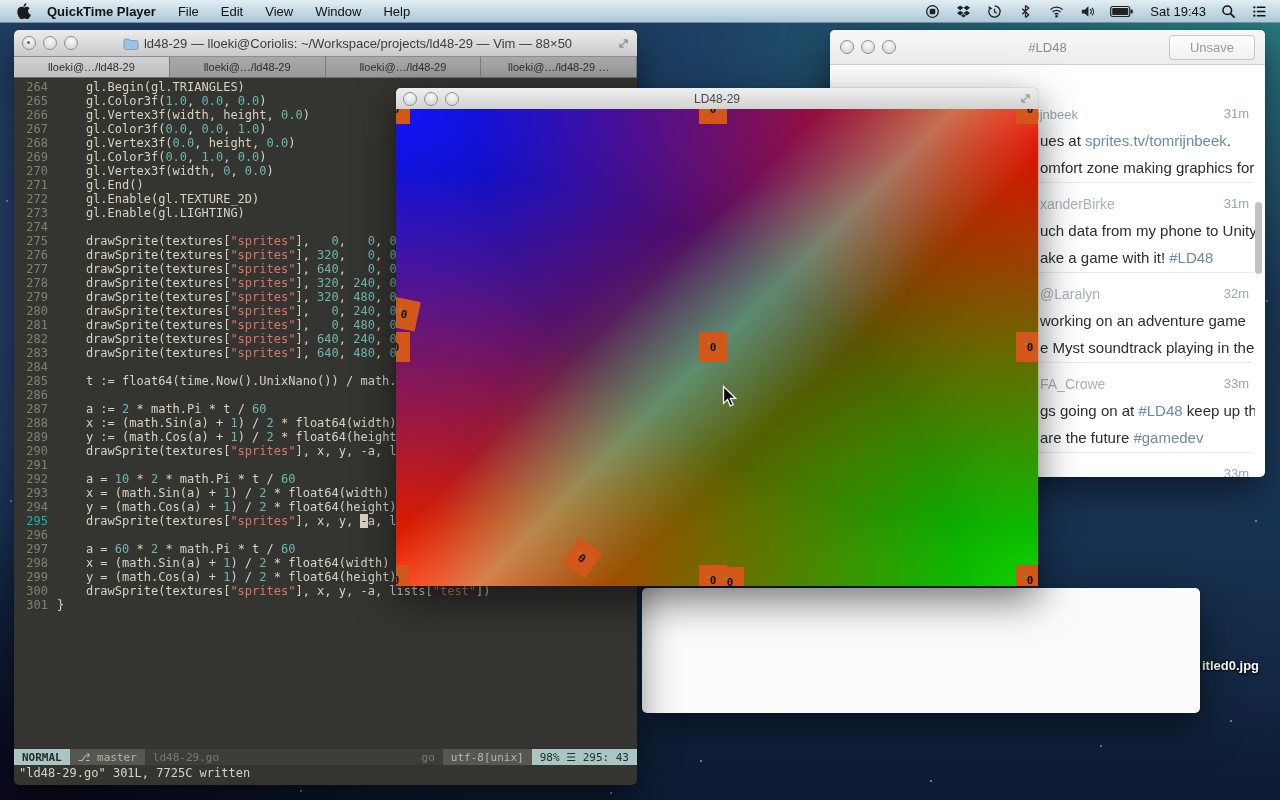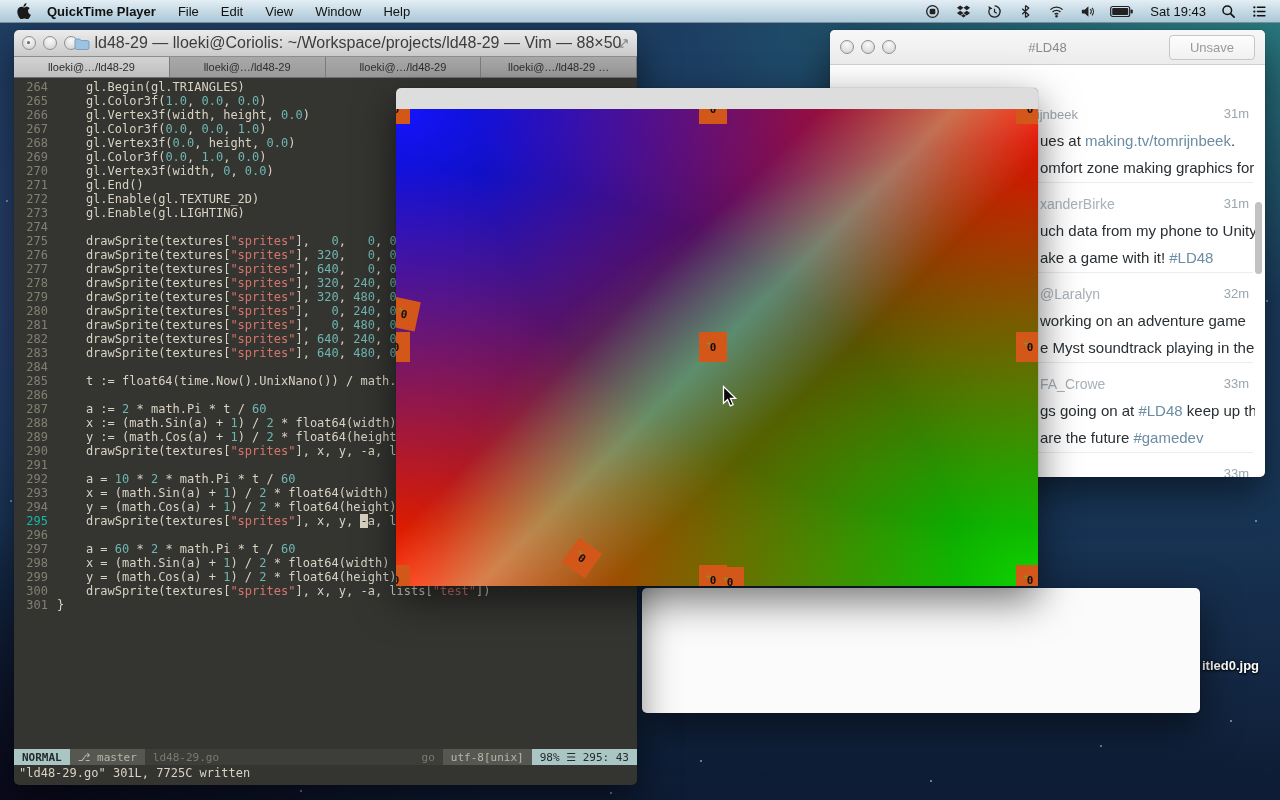--- a/index.html
+++ b/index.html
@@ -29,21 +29,21 @@
   .win{position:absolute;border-radius:5px;box-shadow:0 14px 40px rgba(0,0,0,.55), 0 0 1px rgba(0,0,0,.6);}
   .lights{display:flex;gap:7px;align-items:center;}
   .tl{width:12px;height:12px;border-radius:50%;border:1px solid #8f8f8f;
     background:radial-gradient(circle at 50% 30%,#fafafa,#cfcfcf);position:relative;}
   .tl.dot::after{content:"";position:absolute;left:3.5px;top:3.5px;width:3px;height:3px;border-radius:50%;background:#666;}
   
   #terminal{left:14px;top:30px;width:623px;height:755px;z-index:20;background:#343431;}
   #term-titlebar{height:26px;border-radius:5px 5px 0 0;
     background:linear-gradient(180deg,#ececec,#cacaca);
     border-bottom:1px solid #8d8d8d;display:flex;align-items:center;padding:0 8px;position:relative;}
-  #term-title{position:absolute;left:0;right:0;text-align:center;font-size:16px;color:#3c3c3c;
+  #term-title{position:absolute;left:0;right:0;text-align:center;font-size:13px;color:#3c3c3c;
     display:flex;justify-content:center;align-items:center;gap:5px;pointer-events:none;padding-left:44px;}
   .fsicon{width:11px;height:11px;margin-left:auto;}
   #term-tabs{height:20px;display:flex;background:linear-gradient(180deg,#a8a8a8,#989898);border-bottom:1px solid #6e6e6e;}
   .ttab{flex:1;font-size:11px;color:#2e2e2e;display:flex;align-items:center;justify-content:center;
     border-right:1px solid #7b7b7b;background:linear-gradient(180deg,#a9a9a9,#9a9a9a);overflow:hidden;white-space:nowrap;}
   .ttab.active{background:linear-gradient(180deg,#d2d2d2,#bfbfbf);}
   #term-body{position:absolute;left:0;top:46px;right:0;bottom:36px;overflow:hidden;
     font-family:"DejaVu Sans Mono",monospace;font-size:12px;line-height:14px;padding-top:4px;}
   .crow{display:flex;height:14px;}
   .ln{width:34px;text-align:right;padding-right:9px;color:#83816f;flex:none;}
@@ -144,21 +144,21 @@
         <span class="tl"></span>
         <span class="tl"></span>
       </div>
       <div id="tw-title">#LD48</div>
       <div id="unsave-btn">Unsave</div>
     </div>
     <div id="feed">
         <div class="avatar" style="top: 38px;"></div>
         <div class="tname" style="top: 42px;"><b>Tom Rijnbeek</b><span class="handle"> @tomrijnbeek</span></div>
         <div class="ttime" style="top: 42px;">31m</div>
-        <div class="tline" style="top: 68px;"><span>ues at </span><span class="l">making.tv/tomrijnbeek</span><span>.</span></div>
+        <div class="tline" style="top: 68px;"><span>ues at </span><span class="l">sprites.tv/tomrijnbeek</span><span>.</span></div>
         <div class="tline" style="top: 95px;"><span>omfort zone making graphics for</span></div>
         <div class="tweet-sep" style="top: 118px;"></div>
         <div class="avatar" style="top: 128px;"></div>
         <div class="tfrag" style="top: 132px;">xanderBirke</div>
         <div class="ttime" style="top: 132px;">31m</div>
         <div class="tline" style="top: 158px;"><span>uch data from my phone to Unity,</span></div>
         <div class="tline" style="top: 185px;"><span>ake a game with it! </span><span class="l">#LD48</span></div>
         <div class="tweet-sep" style="top: 208px;"></div>
         <div class="avatar" style="top: 218px;"></div>
         <div class="tfrag" style="top: 222px;">@Laralyn</div>
@@ -370,20 +370,31 @@
       <span class="seg branch"><span>⎇</span>&nbsp;<span>master</span></span>
       <span class="seg file">ld48-29.go</span>
       <span class="seg ft">go</span>
       <span class="seg enc">utf-8[unix]</span>
       <span class="seg pos">98% ☰ 295: 43</span>
     </div>
     <div id="cmdline">"ld48-29.go" 301L, 7725C written</div>
   </div>
 
   <div class="win" id="game">
+    <div id="game-titlebar">
+      <div class="lights">
+        <span class="tl"></span>
+        <span class="tl"></span>
+        <span class="tl"></span>
+      </div>
+      <div id="game-title">LD48-29</div>
+      <svg class="fsicon" viewBox="0 0 12 12" style="margin-left:auto">
+          <path d="M2 10 10 2M10 2H6M10 2v4M2 10h4M2 10V6" stroke="#9a9a9a" stroke-width="1.3" fill="none"></path>
+        </svg>
+    </div>
     <div id="game-canvas">
         <div class="sprite" style="left: 0px; top: 0px; transform: translate(-50%, -50%) rotate(0deg);">
           <span>0</span>
         </div>
         <div class="sprite" style="left: 317px; top: 0px; transform: translate(-50%, -50%) rotate(0deg);">
           <span class="plus">+</span>
           <span>0</span>
         </div>
         <div class="sprite" style="left: 634px; top: 0px; transform: translate(-50%, -50%) rotate(0deg);">
           <span class="plus">+</span>

